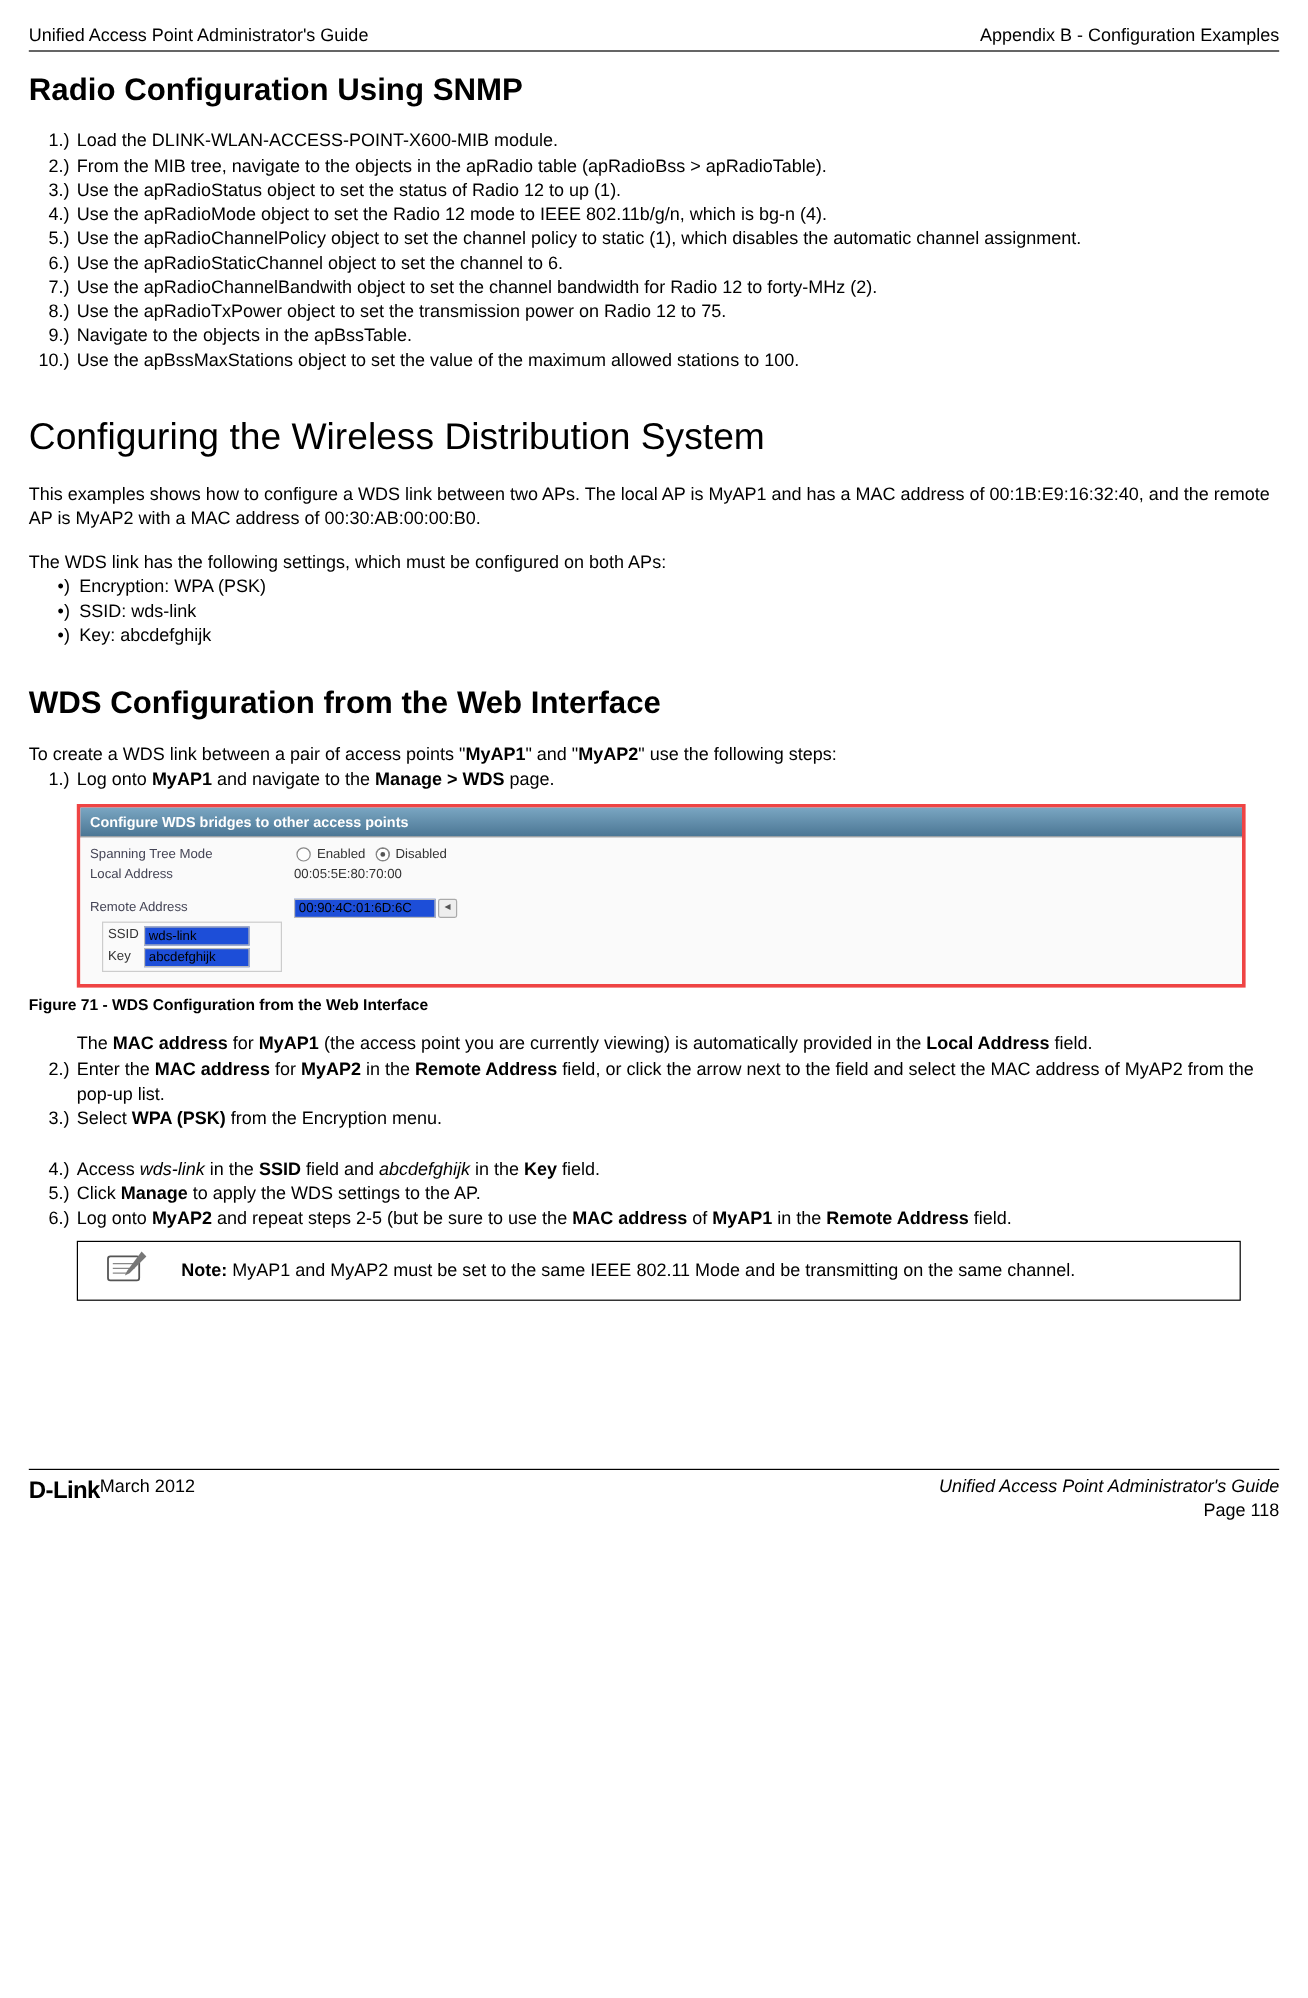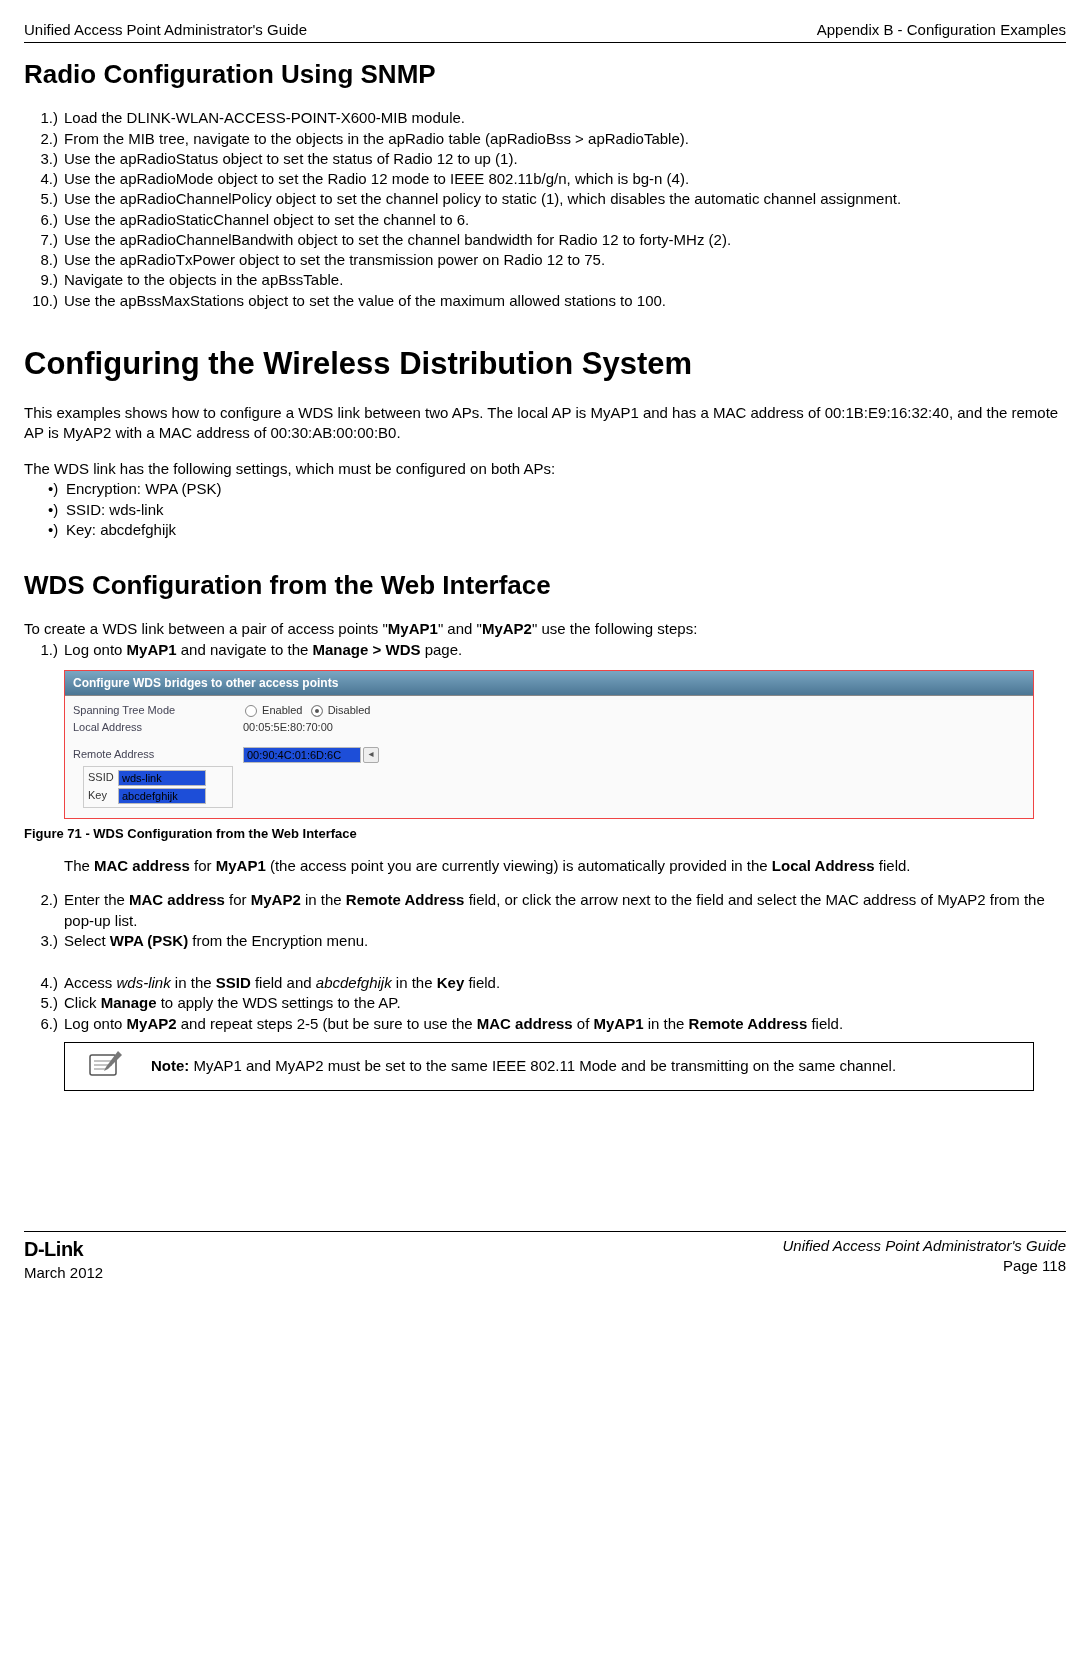--- a/index.html
+++ b/index.html
@@ -19,21 +19,21 @@
     margin-bottom: 14px;
     font-size: 15px;
   }
   h1 {
     font-size: 26px;
     font-weight: bold;
     margin: 14px 0 16px 0;
   }
   h2 {
     font-size: 31px;
-    font-weight: bold;
+    font-weight: normal;
     margin: 32px 0 18px 0;
   }
   h3 {
     font-size: 26px;
     font-weight: bold;
     margin: 28px 0 16px 0;
   }
   .num-list {
     margin: 0 0 8px 0;
   }
@@ -56,21 +56,21 @@
     margin-left: 24px;
   }
   .bullets .b-item {
     display: flex;
   }
   .bullets .b-item .bmark{
     min-width: 18px;
   }
   .figure-wrap {
     margin: 10px 0 4px 40px;
-    border: 1px solid #ef4444;
+    border: 3px solid #ef4444;
     width: 968px;
   }
   .fig-header {
     background: linear-gradient(#7aa6c2, #4b7694);
     color: #fff;
     font-size: 12px;
     font-weight: bold;
     padding: 4px 8px;
     border-bottom: 1px solid #888;
   }
@@ -129,21 +129,21 @@
   }
   .footer {
     border-top:1.5px solid #000;
     margin-top: 140px;
     padding-top:4px;
     display:flex;
     justify-content:space-between;
     align-items:flex-start;
   }
   .footer-left {
-    display:flex; flex-direction:column;
+    display:flex; flex-direction:row;
   }
   .footer-right{
     text-align:right;
     font-style:italic;
   }
   .footer-right .pg{
     font-style:normal;
   }
   .dlink-logo{
     font-weight:bold; font-size:20px; letter-spacing:-0.5px;
@@ -269,21 +269,21 @@
       </div>
       <div class="fig-row">
         <span style="width:30px">Key</span>
         <input class="fig-input" style="width: 80px;" value="abcdefghijk">
       </div>
     </div>
   </div>
 </div>
 <div class="fig-caption">Figure 71 - WDS Configuration from the Web Interface</div>
 
-<div class="indent-cont" style="margin-bottom:14px;">
+<div class="indent-cont" style="margin-bottom:2px;">
   <span>The </span><span class="bold">MAC address</span><span> for </span><span class="bold">MyAP1</span><span> (the access point you are currently viewing) is automatically provided in the </span><span class="bold">Local Address</span><span> field.</span>
 </div>
 
 <div class="num-list">
   <div class="num-item">
     <span class="num">2.)</span>
     <span class="txt">
       <span>Enter the </span><span class="bold">MAC address</span><span> for </span><span class="bold">MyAP2</span><span> in the </span><span class="bold">Remote Address</span><span> field, or click the arrow next to the field and select the MAC address of MyAP2 from the pop-up list.</span>
     </span>
   </div>

